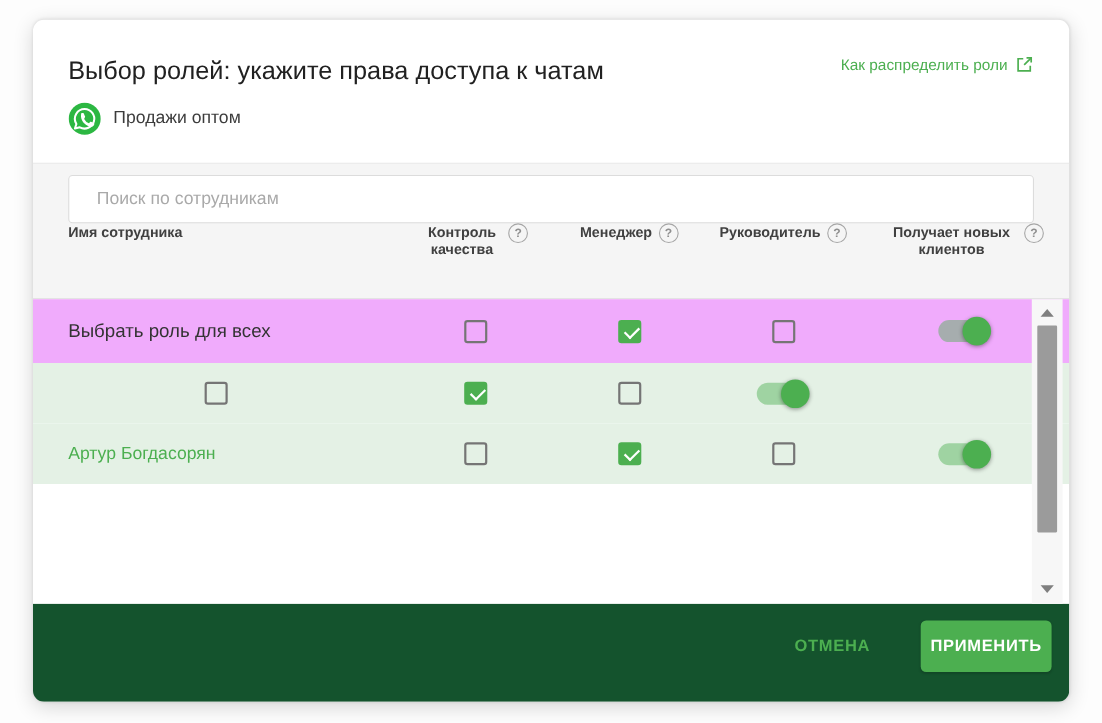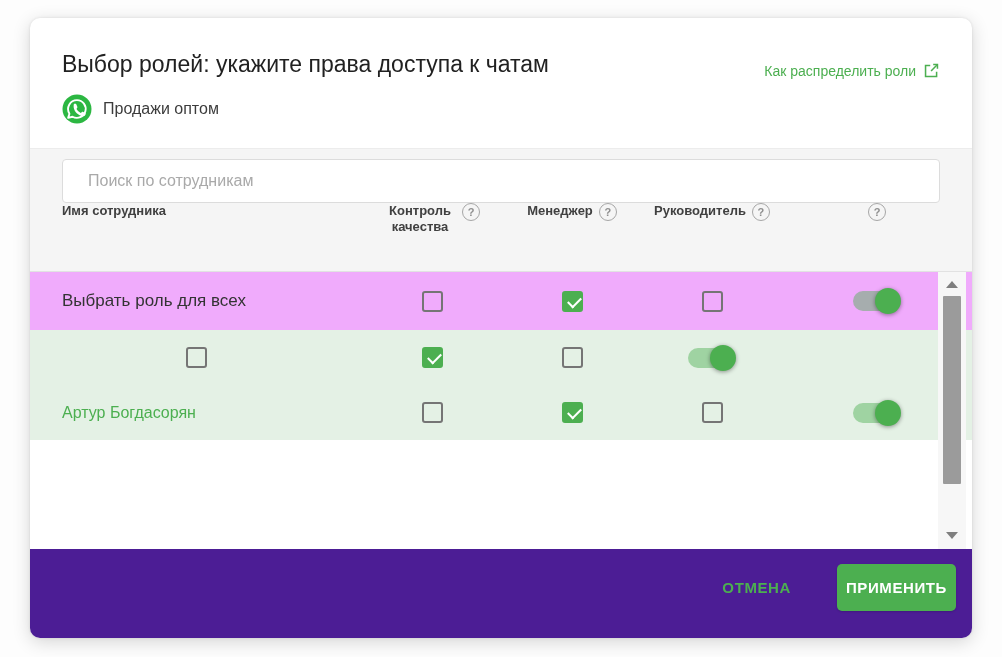--- a/index.html
+++ b/index.html
@@ -21,21 +21,21 @@
     position:absolute;left:30px;top:18px;width:942px;height:620px;
     background:#fff;border-radius:10px;
     box-shadow:0 4px 18px rgba(0,0,0,.16),0 0 3px rgba(0,0,0,.10);
     display:flex;flex-direction:column;overflow:hidden;
   }
   
   .dialog-header{height:130px;padding:32px 32px 0;}
   .title-row{display:flex;justify-content:space-between;align-items:flex-start;}
   .dialog-title{font-size:23px;font-weight:400;color:var(--title-text);line-height:28px;}
   .help-link{display:flex;align-items:center;gap:7px;color:var(--primary);
-    font-size:14px;text-decoration:none;cursor:pointer;margin-top:12px;flex:none;}
+    font-size:14px;text-decoration:none;cursor:pointer;margin-top:0;flex:none;}
   .help-link svg{display:block;}
   .channel-row{display:flex;align-items:center;gap:11px;margin-top:15px;
     font-size:16px;color:var(--body-text);}
   
   .filter-section{height:124px;background:var(--section-bg);
     border-top:1px solid #ececec;border-bottom:1px solid #e2e2e2;
     padding:10px 0 0;}
   .search-wrap{padding:0 32px;}
   .search-input{width:100%;height:44px;border:1px solid #dcdcdc;border-radius:4px;
     background:#fff;padding:0 25px;font-size:16px;color:#333;outline:none;
@@ -81,21 +81,21 @@
   .sb-arrow.up{top:4px;}
   .sb-arrow.down{bottom:6px;}
   .tri-up{width:0;height:0;border-left:6px solid transparent;border-right:6px solid transparent;
     border-bottom:7px solid #7f7f7f;}
   .tri-down{width:0;height:0;border-left:6px solid transparent;border-right:6px solid transparent;
     border-top:7px solid #7f7f7f;}
   .sb-thumb{position:absolute;left:5px;top:24px;width:18px;height:188px;
     background:var(--scroll-thumb);border-radius:1px;cursor:grab;}
   
   .dialog-footer{height:89px;display:flex;align-items:center;justify-content:flex-end;
-    gap:32px;padding:0 16px 12px 0;background:#4c1d95;}
+    gap:32px;padding:0 16px 12px 0;background:#14532d;}
   .btn-text{border:none;background:transparent;color:var(--primary);font-size:15px;
     font-weight:700;letter-spacing:.6px;cursor:pointer;font-family:inherit;padding:10px 14px;}
   .btn-primary{border:none;background:var(--primary);color:#fff;font-size:15px;
     font-weight:700;letter-spacing:.6px;cursor:pointer;font-family:inherit;
     height:47px;padding:0 9px;border-radius:5px;box-shadow:0 1px 2px rgba(0,0,0,.15);}
 </style>
 </head>
 <body>
 
 <div class="page">
@@ -137,20 +137,21 @@
         </div>
         <div class="th">
           <span class="th-label">Менеджер</span>
           <span class="help-icon">?</span>
         </div>
         <div class="th">
           <span class="th-label">Руководитель</span>
           <span class="help-icon">?</span>
         </div>
         <div class="th col-clients">
+          <span class="th-label">Получает новых клиентов</span>
           <span class="help-icon">?</span>
         </div>
       </div>
     </div>
 
     <div class="table-body">
 
       <div class="row select-all-row grid-cols">
         <div class="name-cell">
           <span class="select-all-label">Выбрать роль для всех</span>

